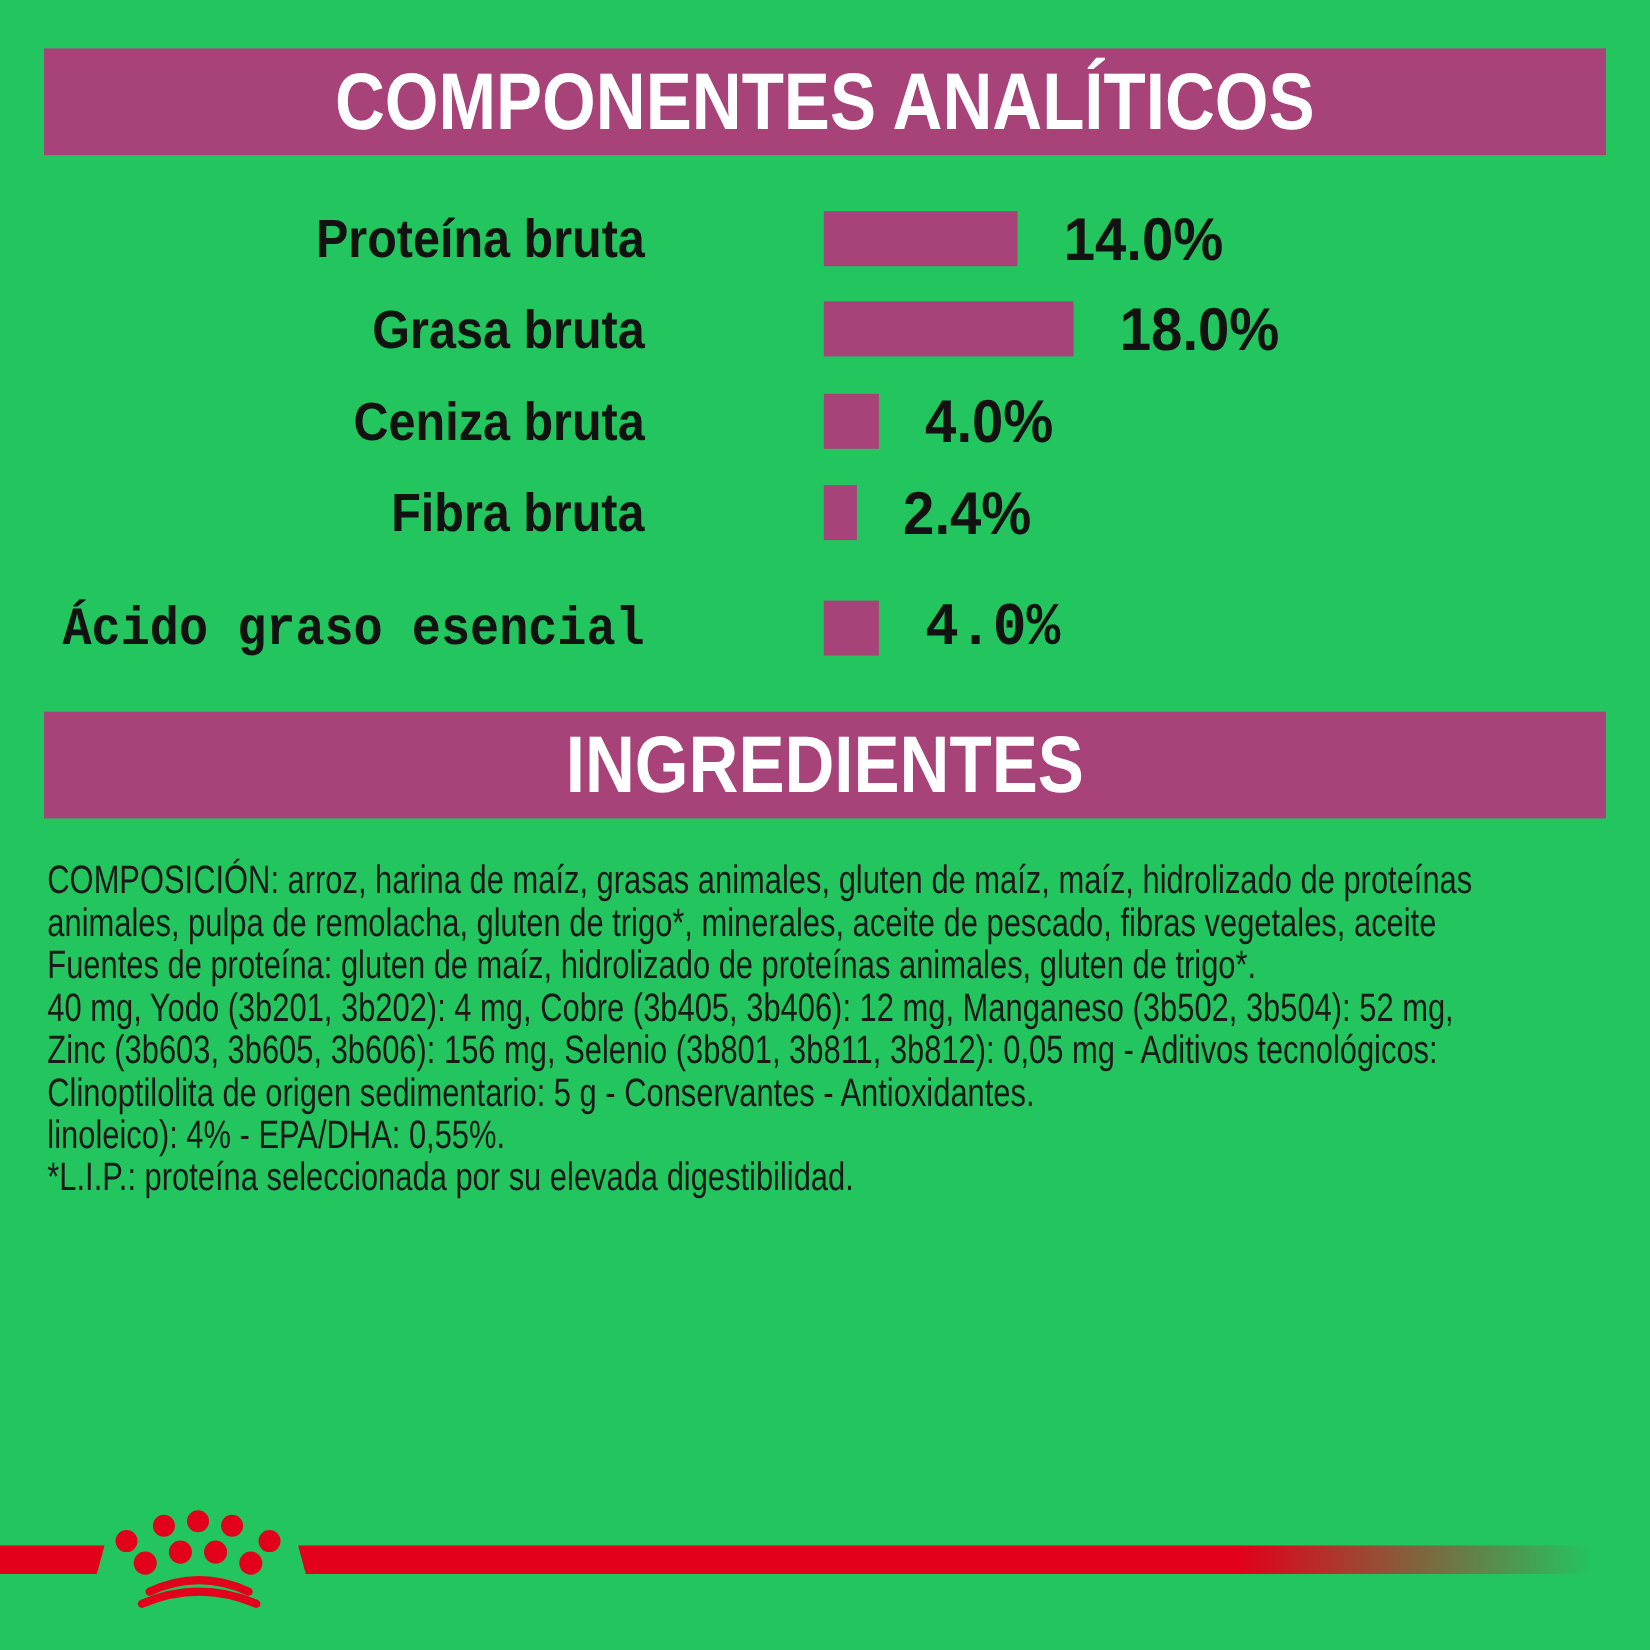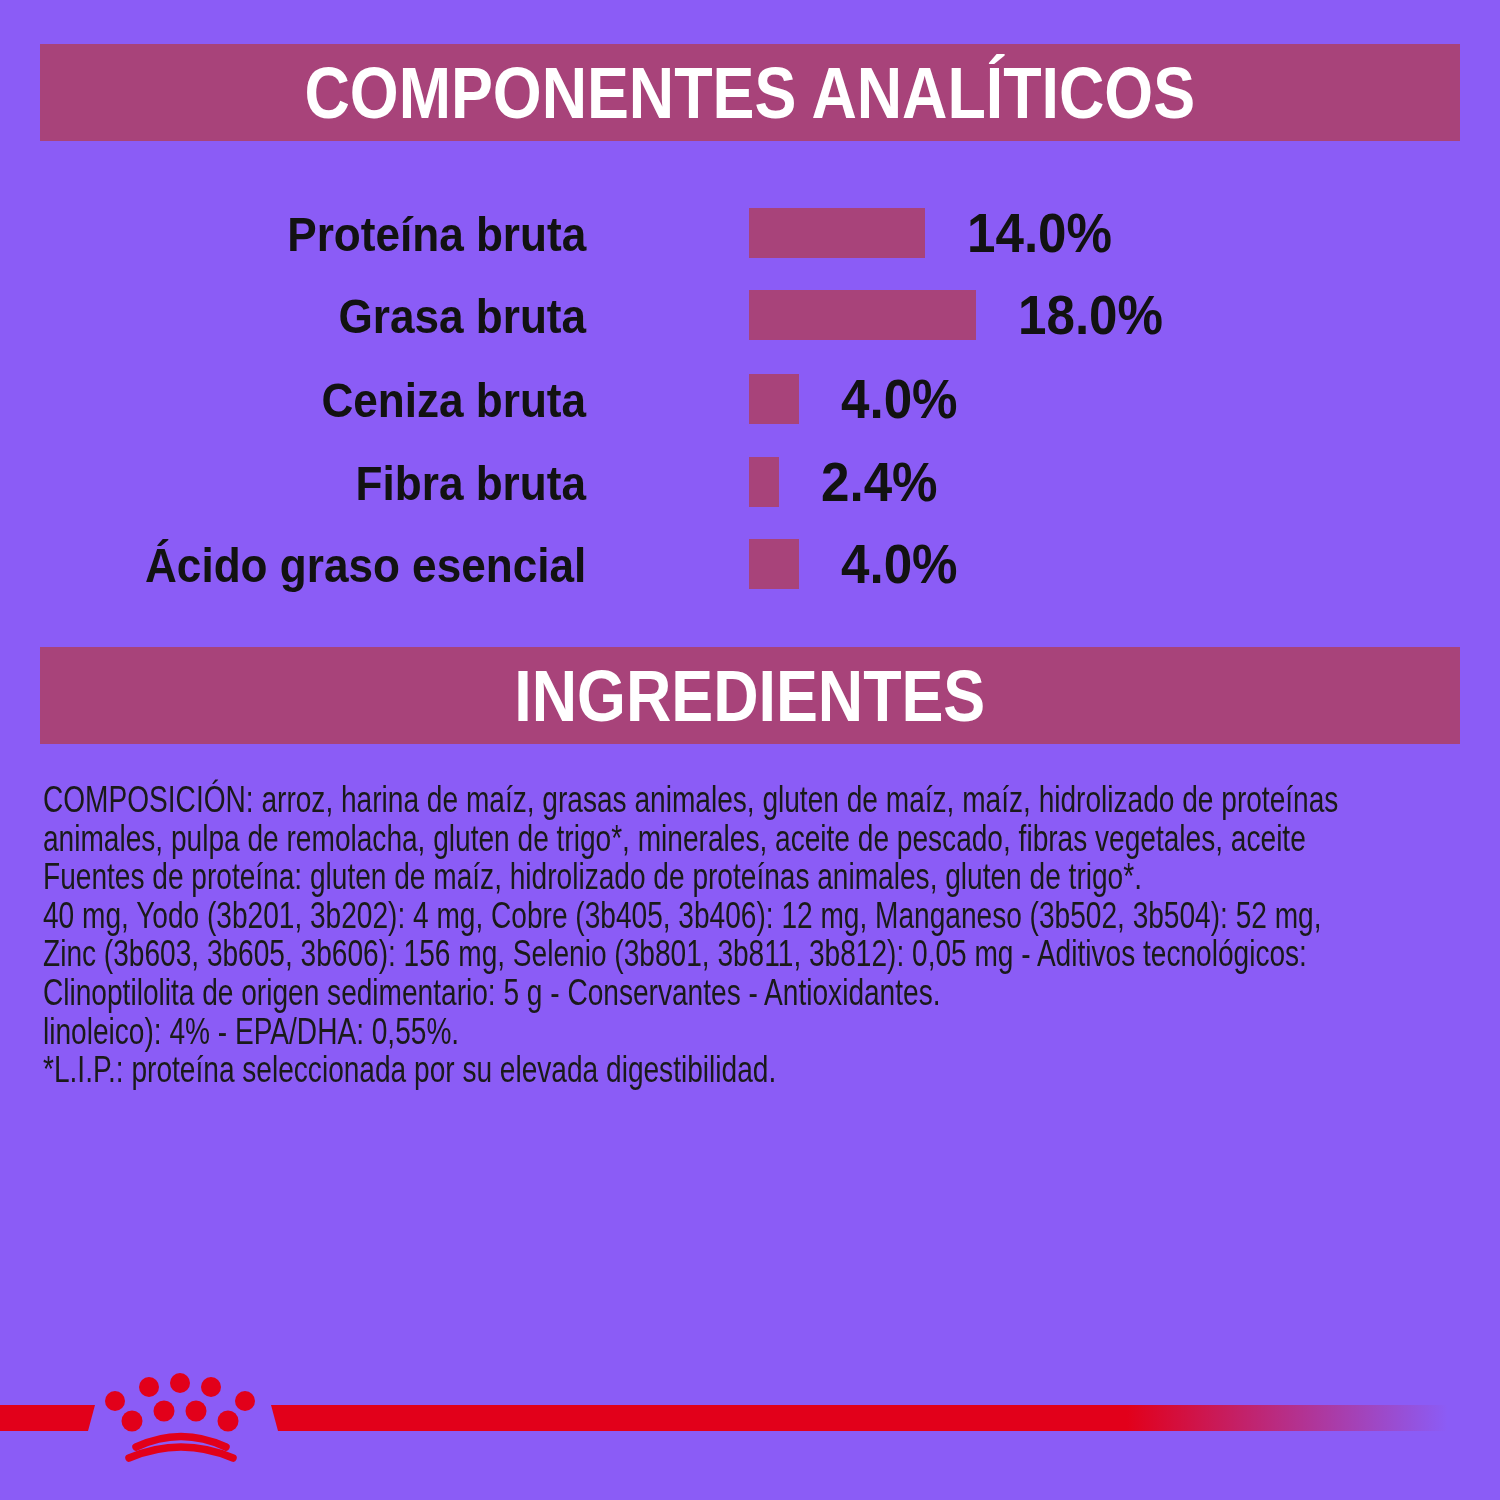--- a/index.html
+++ b/index.html
@@ -1,34 +1,34 @@
 <!DOCTYPE html>
 <html><head>
 <meta charset="utf-8">
 <style>
   html,body{margin:0;padding:0;background:#ffffff;}
   .page{
     position:relative;width:1500px;height:1500px;margin:0 auto;
-    background:#8b5cf6;overflow:hidden;
+    background:#22c55e;overflow:hidden;
     font-family:"Liberation Sans",sans-serif;color:#161616;
   }
   
   .band{
     position:absolute;left:40px;width:1420px;height:97px;
     background:#a8437a;display:flex;align-items:center;justify-content:center;
   }
   .band .btxt{
     color:#ffffff;font-weight:bold;font-size:73px;letter-spacing:0px;
     transform:scaleX(0.86);transform-origin:center center;white-space:nowrap;
   }
   #band-analytical{top:44px;}
   #band-ingredients{top:647px;}
   
   .chart{position:absolute;top:0;left:0;width:1500px;height:640px;}
-  .crow{position:absolute;left:0;width:1376px;height:50px;margin-top:16px;}
+  .crow{position:absolute;left:0;width:1376px;height:50px;}
   .clab{
     position:absolute;right:790px;top:0;height:50px;line-height:52px;
     font-weight:bold;font-size:49px;white-space:nowrap;
     transform:scaleX(0.9);transform-origin:right center;color:#121212;
   }
   .cbar{position:absolute;left:749px;top:0;height:50px;}
   .cval{
     position:absolute;top:-2px;height:54px;line-height:54px;
     font-weight:bold;font-size:55px;white-space:nowrap;
     transform:scaleX(0.93);transform-origin:left center;color:#121212;
@@ -66,21 +66,21 @@
       <div class="crow" style="top: 358px;">
         <span class="clab">Ceniza bruta</span>
         <div class="cbar" style="width: 50.4px; background: rgb(168, 67, 122);"></div>
         <span class="cval" style="left: 841.4px;">4.0%</span>
       </div>
       <div class="crow" style="top: 441px;">
         <span class="clab">Fibra bruta</span>
         <div class="cbar" style="width: 30.24px; background: rgb(168, 67, 122);"></div>
         <span class="cval" style="left: 821.24px;">2.4%</span>
       </div>
-      <div class="crow" style="top: 523px;">
+      <div class="crow" style="top: 546px; font-family: Liberation Mono, monospace;">
         <span class="clab">Ácido graso esencial</span>
         <div class="cbar" style="width: 50.4px; background: rgb(168, 67, 122);"></div>
         <span class="cval" style="left: 841.4px;">4.0%</span>
       </div>
     </div>
 
   <div class="band" id="band-ingredients">
     <span class="btxt">INGREDIENTES</span>
   </div>
 

